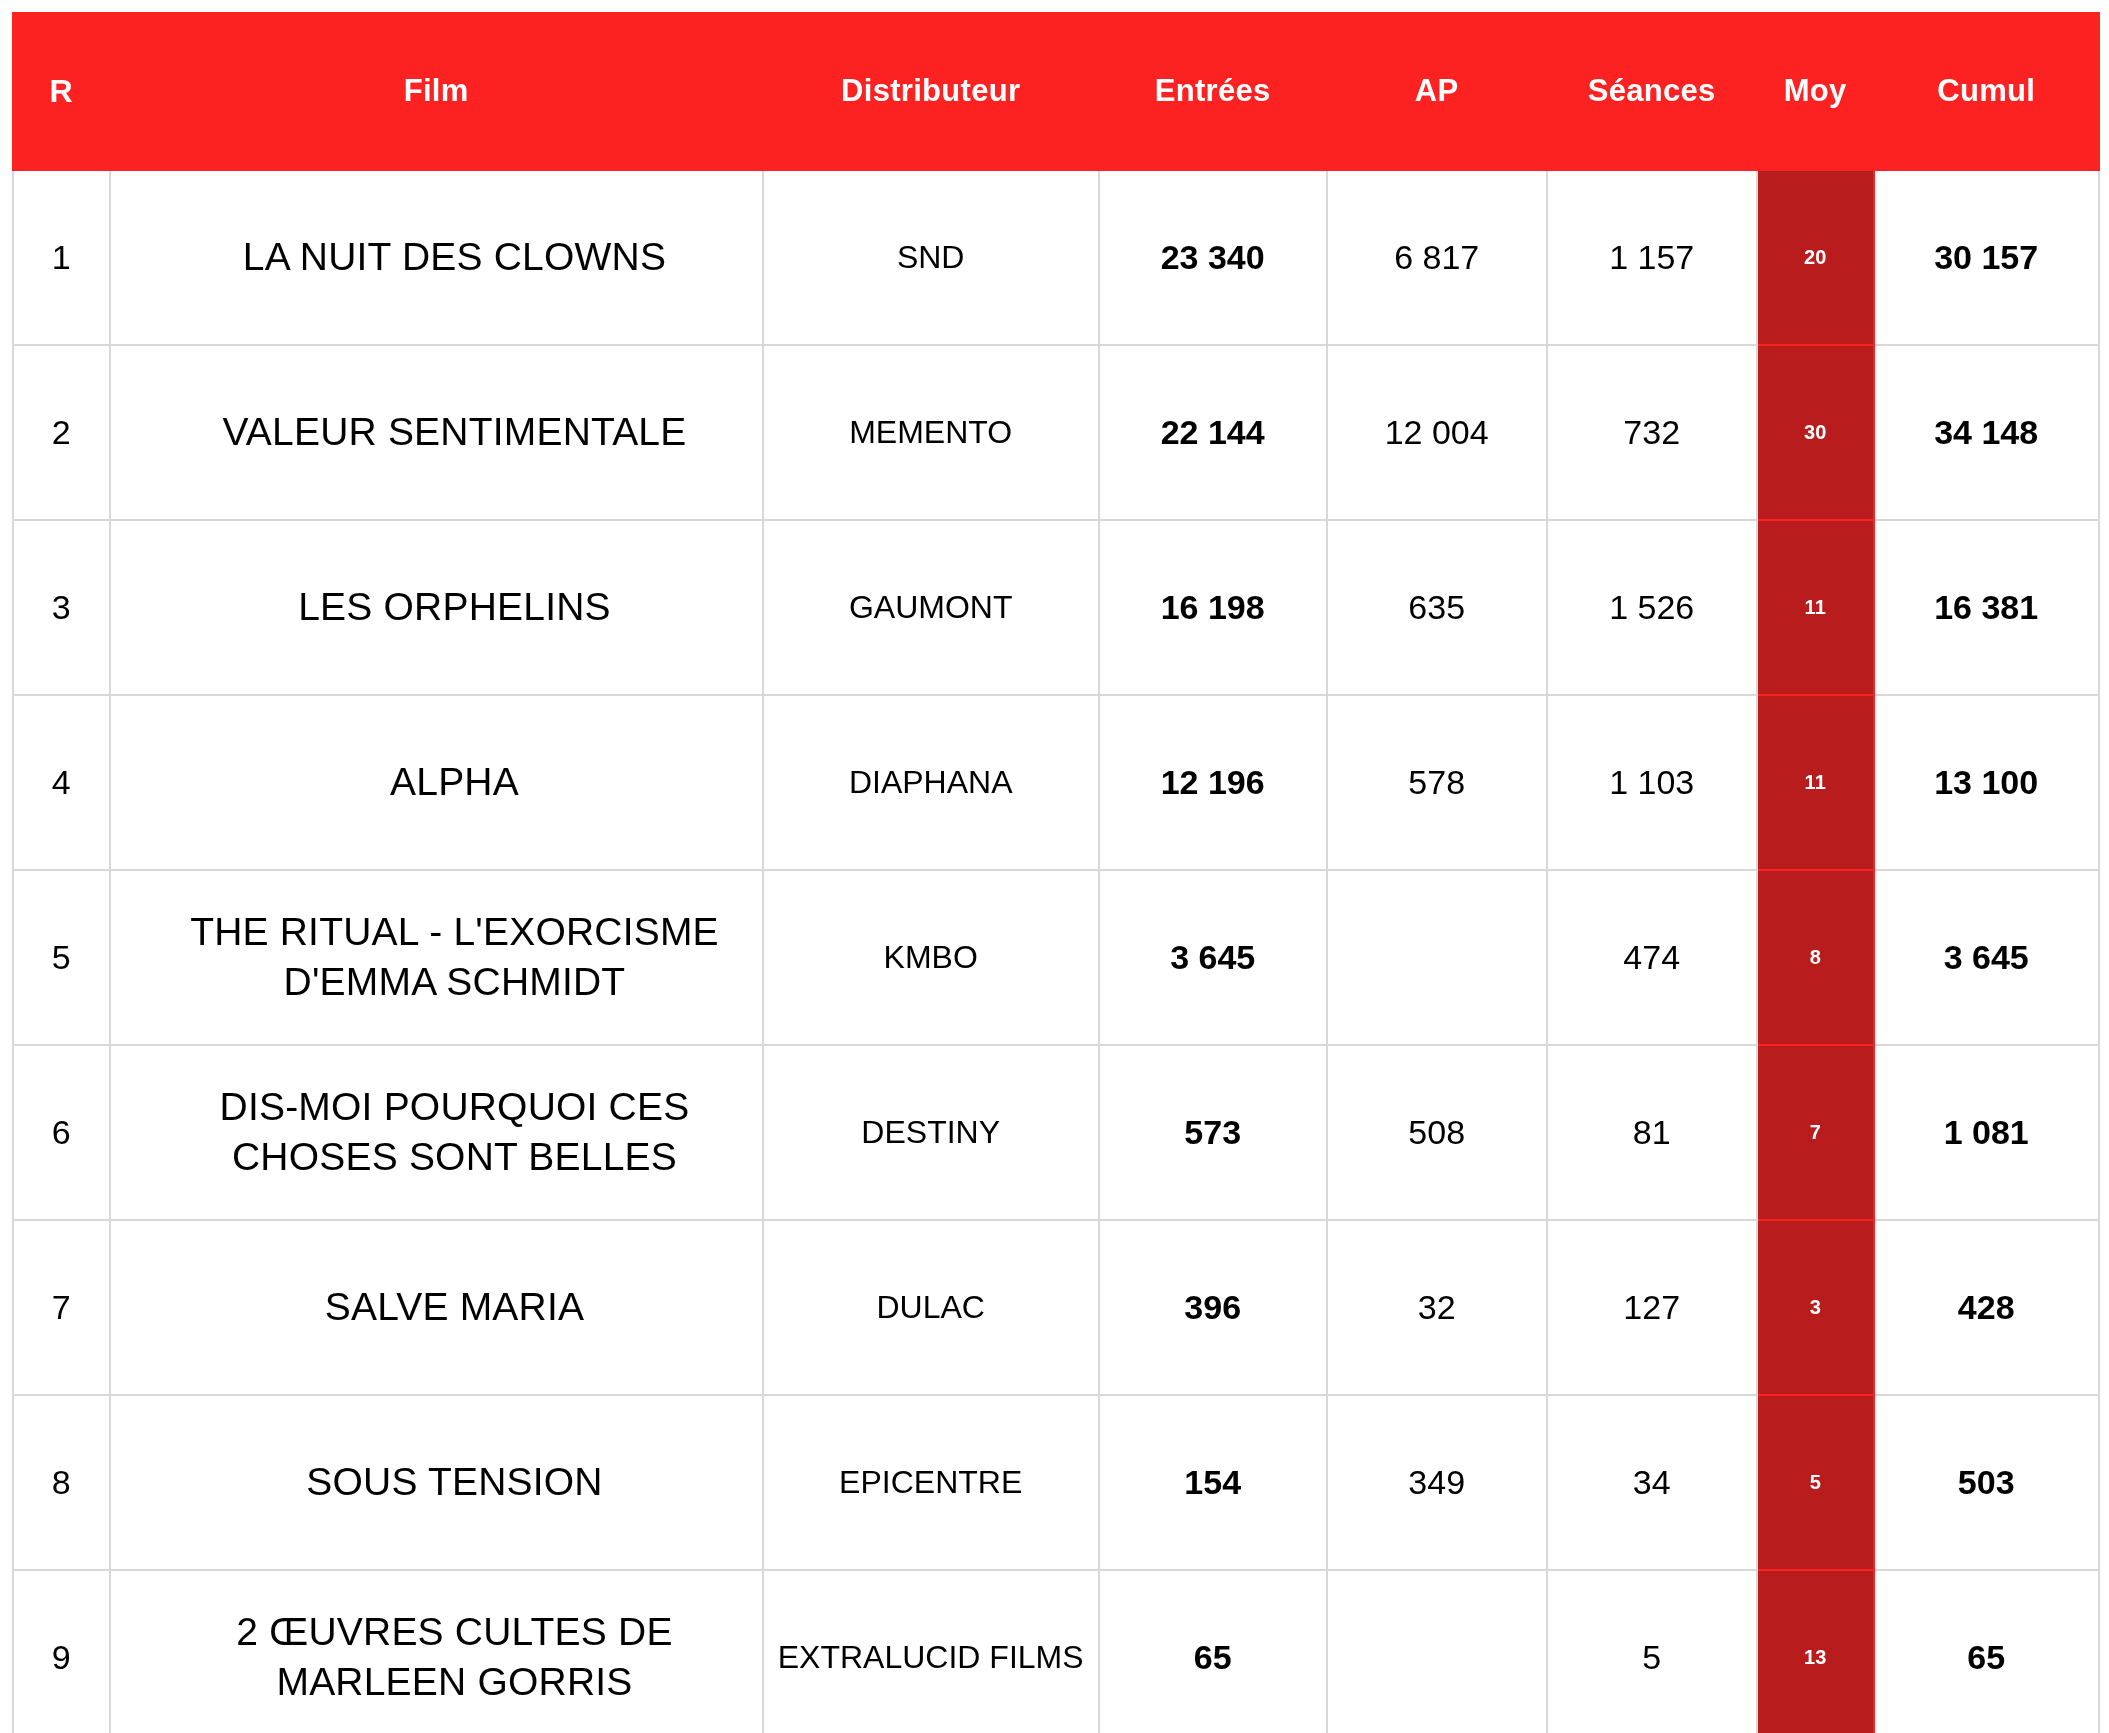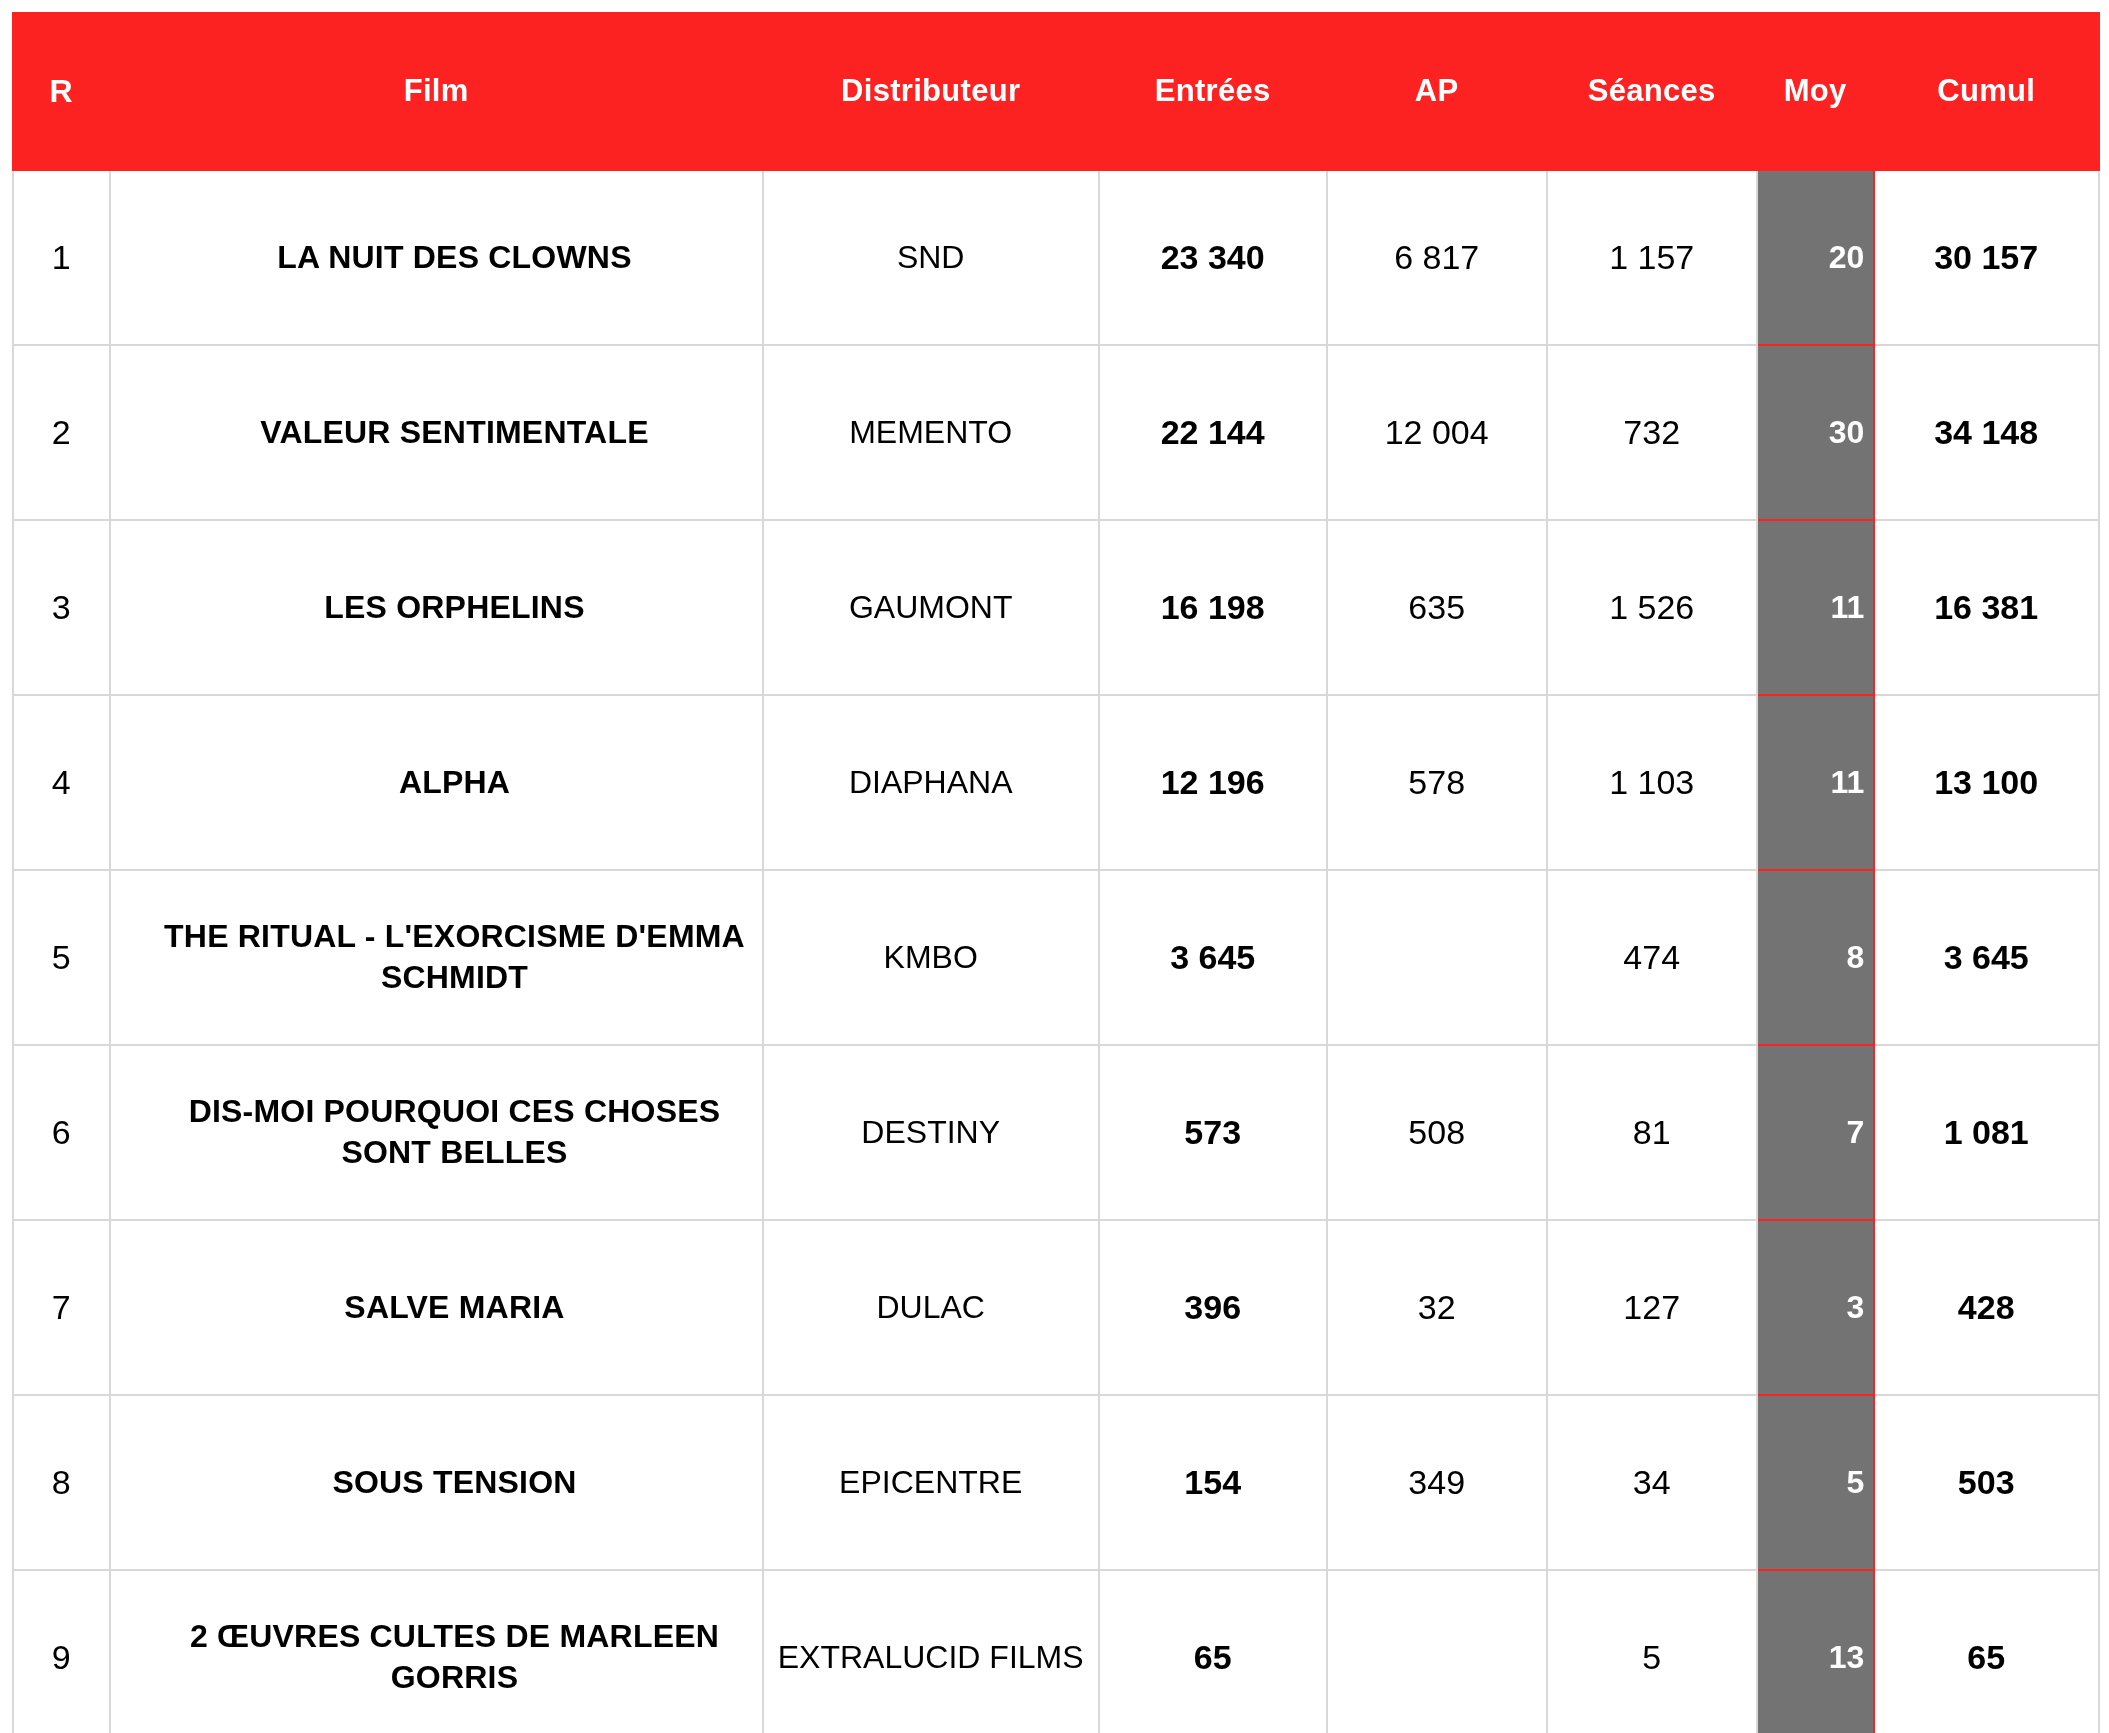--- a/index.html
+++ b/index.html
@@ -56,51 +56,50 @@
     height: 175px;
     padding: 3.4px 8.4px;
     color: #000000;
     box-sizing: border-box;
   }
   tbody tr.row td.cell-rank {
     font-size: 34px;
     font-weight: normal;
   }
   tbody tr.row td.cell-film {
-    font-size: 32px;
-    font-weight: bold;
+    font-size: 39px;
+    font-weight: normal;
     line-height: 1.28;
     letter-spacing: 0.2px;
     padding-left: 45px;
   }
   tbody tr.row td.cell-dist {
     font-size: 32px;
     font-weight: normal;
     line-height: 1.25;
   }
   tbody tr.row td.cell-entrees {
     font-size: 34px;
     font-weight: bold;
     margin-left: 44px;
   }
   tbody tr.row td.cell-ap,
   tbody tr.row td.cell-seances {
     font-size: 34px;
     font-weight: normal;
   }
   tbody tr.row td.cell-moy {
-    background: #737373;
+    background: #b91c1c;
     color: #ffffff;
-    font-size: 32px;
+    font-size: 20px;
     font-weight: bold;
     border-left: 2.5px solid #fd2222;
     border-right: 2.5px solid #fd2222;
     border-top: 2.5px solid #fd2222;
     border-bottom: 2.5px solid #fd2222;
-    text-align: right;
   }
   tbody tr.row td.cell-cumul {
     font-size: 34px;
     font-weight: bold;
   }
   tbody tr.row:last-child td {
     border-bottom: 2.5px solid #d8d8d8;
   }
 </style>
 </head>

